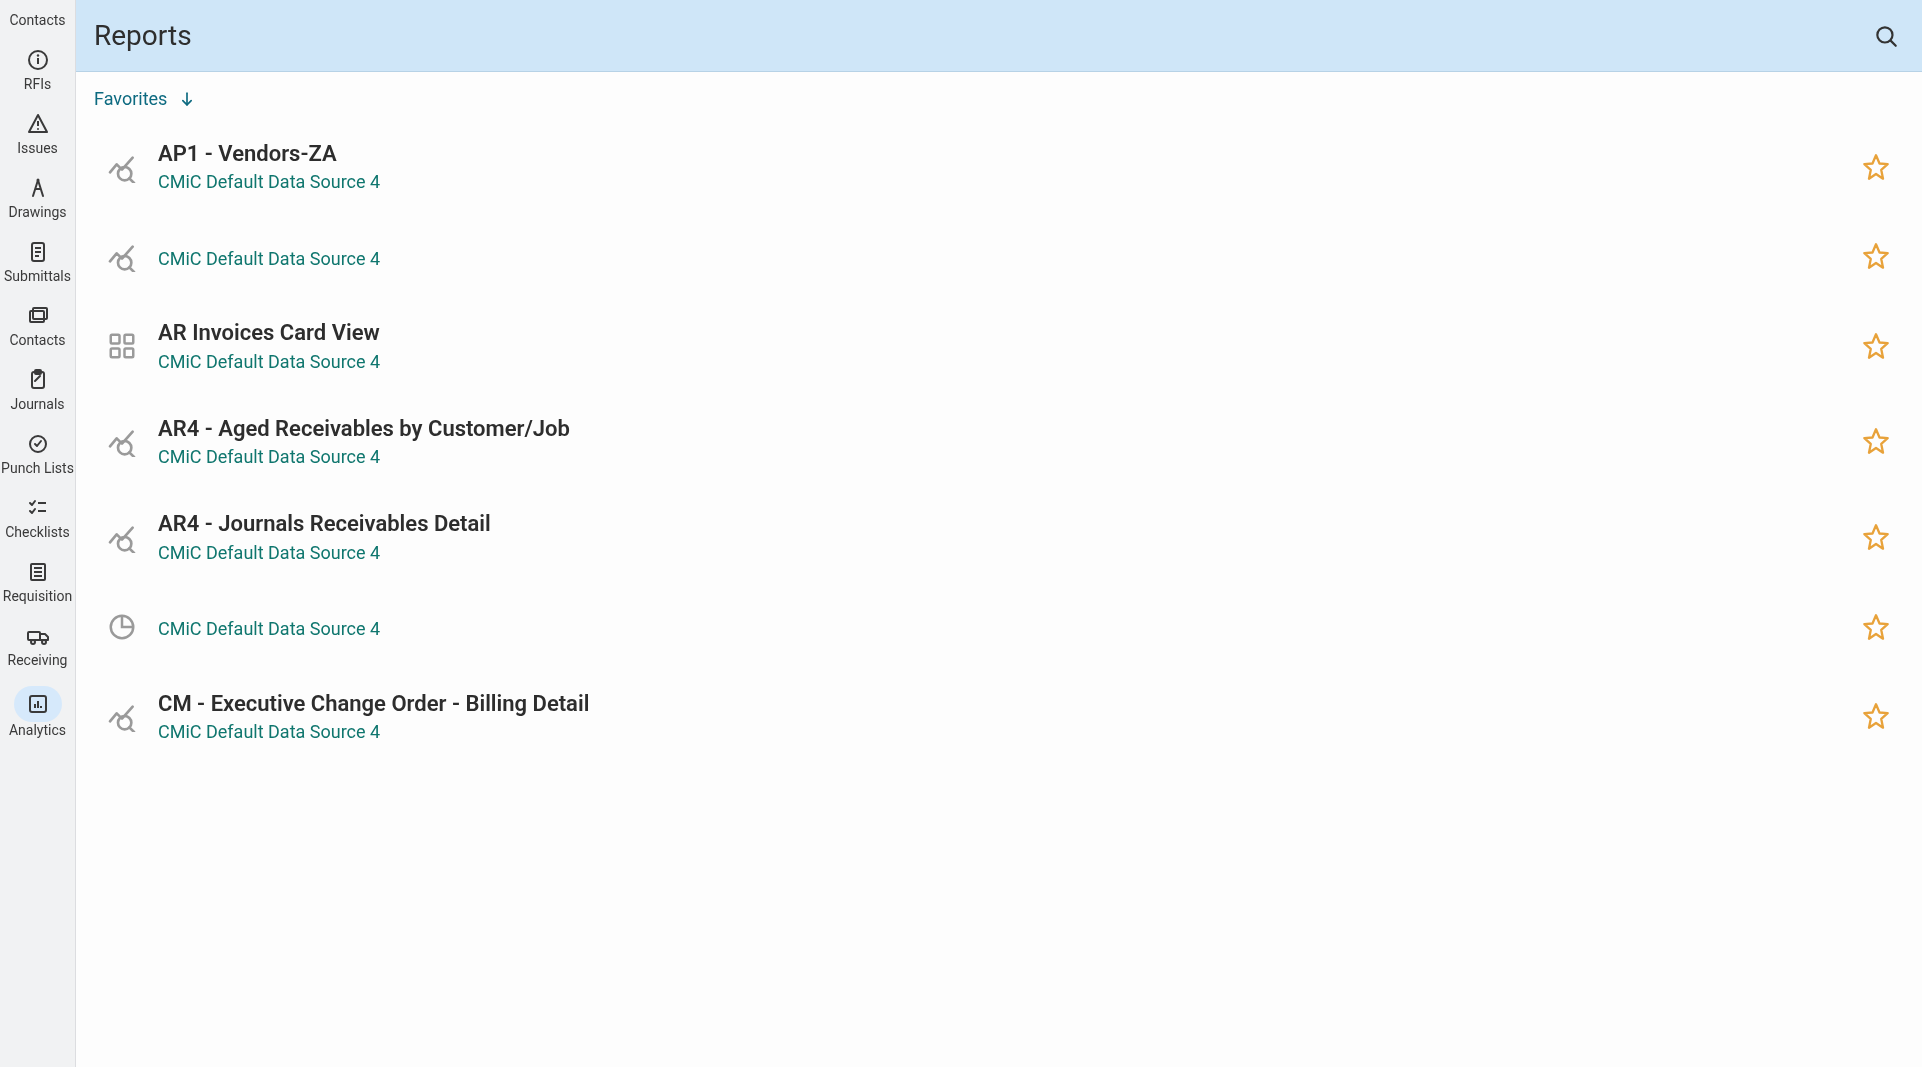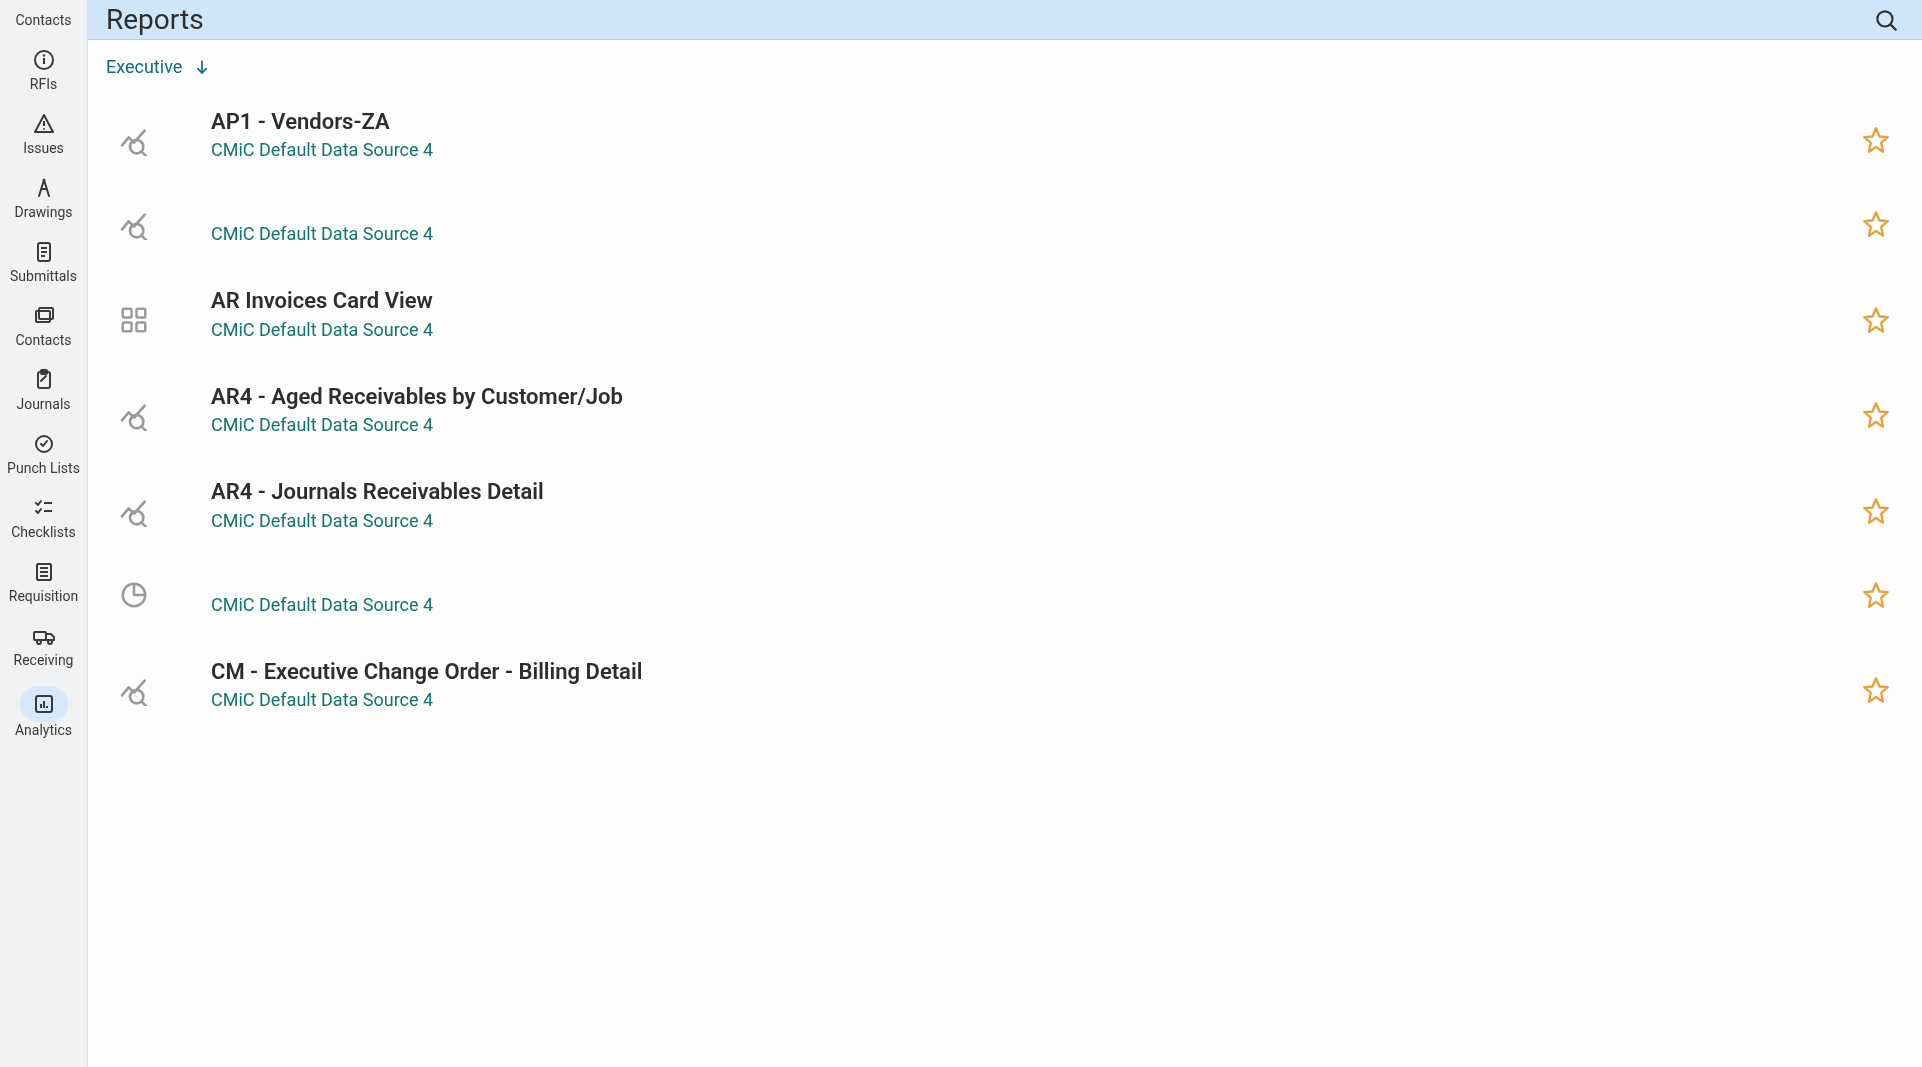--- a/index.html
+++ b/index.html
@@ -1,20 +1,20 @@
 <!DOCTYPE html>
 <html><head>
 <meta charset="utf-8">
 <style>
   * { box-sizing: border-box; margin: 0; padding: 0; }
   html, body { height: 100%; width: 100%; font-family: Roboto, "Segoe UI", Arial, sans-serif; color: #2e2e2e; }
   body { display: flex; background: #fff; }
   
   .sidebar {
-    width: 88px;
+    width: 76px;
     background: #f1f2f3;
     border-right: 1px solid #dcdde0;
     display: flex;
     flex-direction: column;
     align-items: stretch;
     flex-shrink: 0;
   }
   .nav-item {
     display: flex;
     flex-direction: column;
@@ -38,37 +38,36 @@
   .icon-circle {
     width: 48px; height: 36px;
     border-radius: 18px;
     display: flex; align-items: center; justify-content: center;
   }
   svg { display: block; }
   
   .main { flex: 1; display: flex; flex-direction: column; min-width: 0; }
   .page-header {
     background: #cfe6f8;
-    height: 40px;
+    height: 72px;
     display: flex;
     align-items: center;
     padding: 0 18px;
     border-bottom: 1px solid #b7d2e6;
   }
   .page-title { font-size: 28px; font-weight: 400; color: #2e2e2e; flex: 1; }
   .search-btn { width: 36px; height: 36px; display:flex; align-items:center; justify-content:center; cursor:pointer; color:#333; border-radius: 50%; }
   .content { flex:1; overflow:auto; background: #fdfdfd; }
   .fav-row { display:flex; align-items:center; padding: 16px 22px 10px 18px; color:#0d6a80; cursor:pointer; }
   .fav-label { font-size: 18px; margin-right: 10px; }
   .report-list { padding: 0 10px 30px 10px; }
   .report-item {
-    display:flex; align-items:flex-end;
+    display:flex; align-items:center;
     padding: 22px 16px;
     border-radius: 6px;
-    gap: 41px;
   }
   .report-icon {
     width: 40px; height: 40px;
     display:flex; align-items:center; justify-content:center;
     color: #9a9a9a;
     margin-right: 16px;
     flex-shrink: 0;
   }
   .report-text { flex:1; min-width:0; }
   .report-title { font-size: 22px; font-weight: 600; color: #2d2d2d; line-height: 1.2; }
@@ -282,21 +281,21 @@
       <span>
           <svg width="26" height="26" viewBox="0 0 24 24">
             <use href="#ico-search"></use>
           </svg>
         </span>
     </div>
   </div>
 
   <div class="content">
     <div class="fav-row">
-      <span class="fav-label">Executive</span>
+      <span class="fav-label">Favorites</span>
       <span>
           <svg width="20" height="20" viewBox="0 0 24 24">
             <use href="#ico-arrow-down"></use>
           </svg>
         </span>
     </div>
 
     <div class="report-list">
 
       <div class="report-item">

